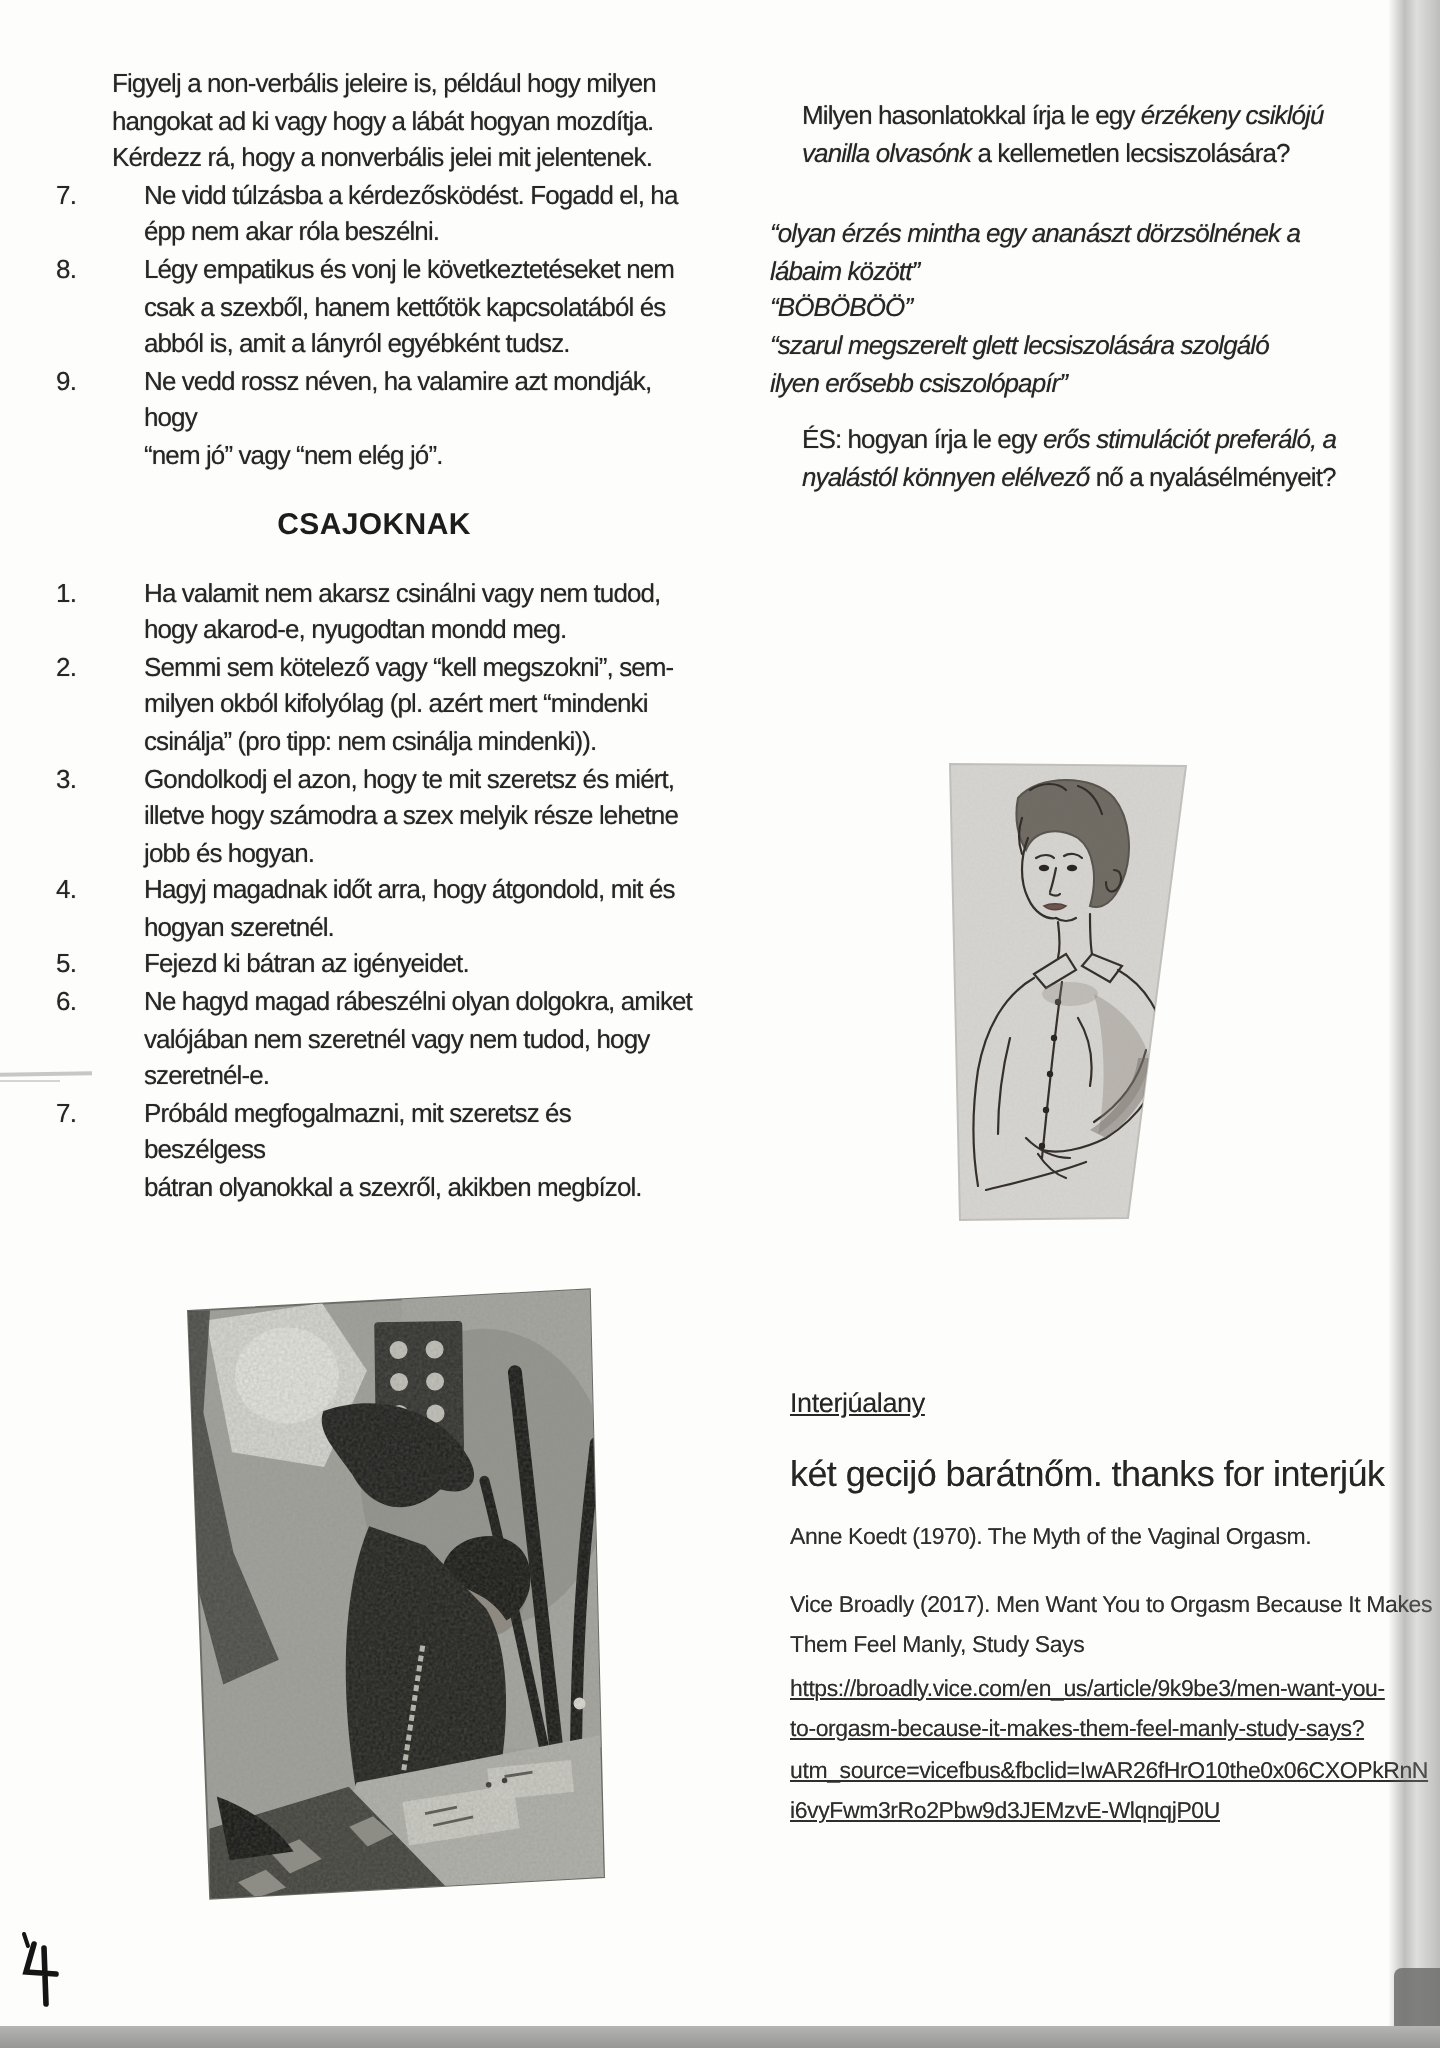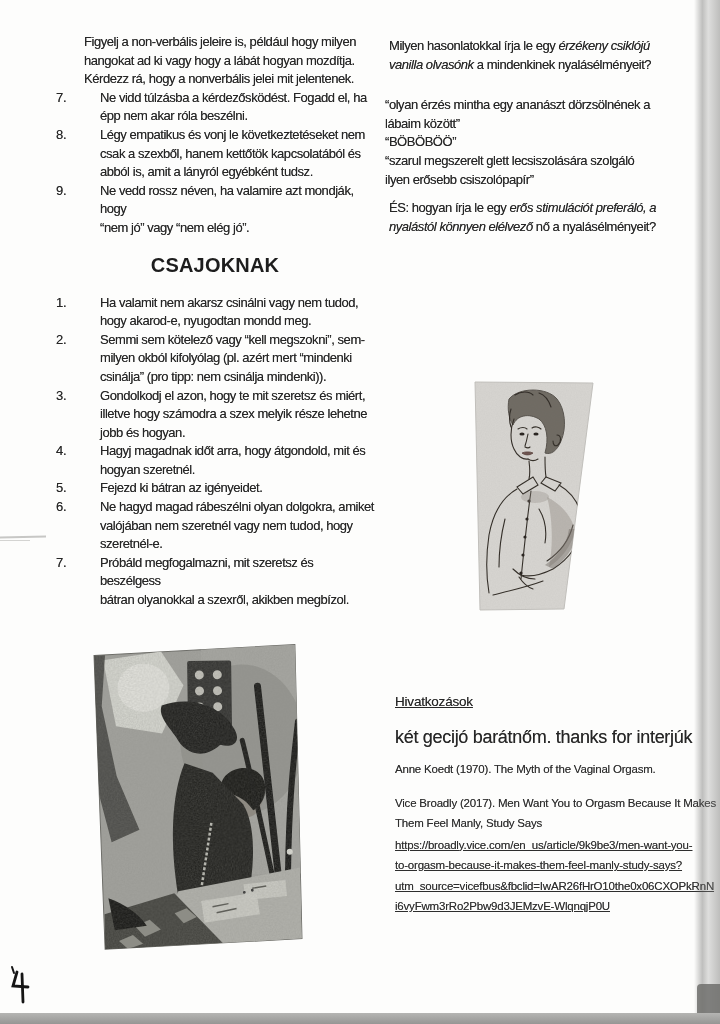--- a/index.html
+++ b/index.html
@@ -9,35 +9,35 @@
     font-family:"Liberation Sans",sans-serif;
     color:#262626;
   }
   .page{position:absolute;inset:0;}
   .body-text{
     font-size:13px;line-height:18.6px;letter-spacing:-0.45px;
     white-space:pre-line;margin:0;
     text-shadow:0 0 0.4px rgba(45,45,45,.65);
   }
   
-  .col-left{position:absolute;left:56px;top:33px;width:318px;}
+  .col-left{position:absolute;left:28px;top:33px;width:318px;}
   .intro{margin-left:28px;}
   .li{display:flex;margin:0;}
   .num{flex:0 0 28px;font-size:13px;line-height:18.6px;letter-spacing:-0.3px;
        text-shadow:0 0 0.4px rgba(45,45,45,.65);}
   .li-text{flex:1;font-size:13px;line-height:18.6px;letter-spacing:-0.45px;
        white-space:pre-line;text-shadow:0 0 0.4px rgba(45,45,45,.65);margin-left:16px;}
-  .heading{font-size:20px;font-weight:bold;text-align:center;
+  .heading{font-size:15px;font-weight:bold;text-align:center;
        letter-spacing:0.2px;margin:16px 0 0 0;color:#1d1d1d;}
   .list-b{margin-top:17px;}
   .tip{margin-top:9px;}
   
   .col-right{position:absolute;left:385px;top:33px;width:330px;}
-  .q-intro{margin:4px;}
-  .quote-block{margin:0;}
+  .q-intro{margin:16px;}
+  .quote-block{font-style:italic;margin:0;}
   .mt1{margin-top:22px;}
   .mt2{margin-top:10px;}
   .mt3{margin-top:15px;}
   .bold-quote{
     font-size:15.5px;font-weight:bold;line-height:22.5px;
     text-align:center;white-space:pre-line;margin:12px 0 0 0;color:#151515;
     letter-spacing:-0.2px;
   }
   em{font-style:italic;}
   
@@ -132,21 +132,21 @@
         <span class="num">7.</span>
         <span class="li-text">Próbáld megfogalmazni, mit szeretsz és beszélgess
 bátran olyanokkal a szexről, akikben megbízol.</span>
       </div>
     </div>
 
   </div>
 
   <div class="col-right">
     <p class="q-intro body-text"><span>Milyen hasonlatokkal írja le egy </span><em>érzékeny csiklójú
-vanilla olvasónk</em><span> a mindenkinek nyalásélményeit?</span></p>
+vanilla olvasónk</em><span> a kellemetlen lecsiszolására?</span></p>
 
     <p class="quote-block body-text mt1">“olyan érzés mintha egy ananászt dörzsölnének a
 lábaim között”
 “BÖBÖBÖÖ”
 “szarul megszerelt glett lecsiszolására szolgáló
 ilyen erősebb csiszolópapír”</p>
 
     <p class="q-intro body-text mt2"><span>ÉS: hogyan írja le egy </span><em>erős stimulációt preferáló, a
 nyalástól könnyen elélvező</em><span> nő a nyalásélményeit?</span></p>
 
@@ -263,21 +263,21 @@
         <polygon points="80,268 92,263 102,272 89,278" fill="#8e8e86"></polygon>
         <polygon points="24,295 38,289 48,298 33,303" fill="#8e8e86"></polygon>
 
         <path d="M14,252 C30,258 44,268 52,280 L20,284 Z" fill="#0f0f0d"></path>
         <rect x="0" y="0" width="210" height="304" filter="url(#gph)"></rect>
       </g>
     </svg>
   </div>
 
   <div class="refs">
-    <p class="refs-heading"><span class="u">Hivatkozások</span></p>
+    <p class="refs-heading"><span class="u">Interjúalany</span></p>
     <p class="thanks">két gecijó barátnőm. thanks for interjúk</p>
     <p class="ref">Anne Koedt (1970). The Myth of the Vaginal Orgasm.</p>
     <p class="ref ref-tight">Vice Broadly (2017). Men Want You to Orgasm Because It Makes
 Them Feel Manly, Study Says</p>
     <p class="ref link u">https://broadly.vice.com/en_us/article/9k9be3/men-want-you-
 to-orgasm-because-it-makes-them-feel-manly-study-says?
 utm_source=vicefbus&amp;fbclid=IwAR26fHrO10the0x06CXOPkRnN
 i6vyFwm3rRo2Pbw9d3JEMzvE-WlqnqjP0U</p>
   </div>
 

